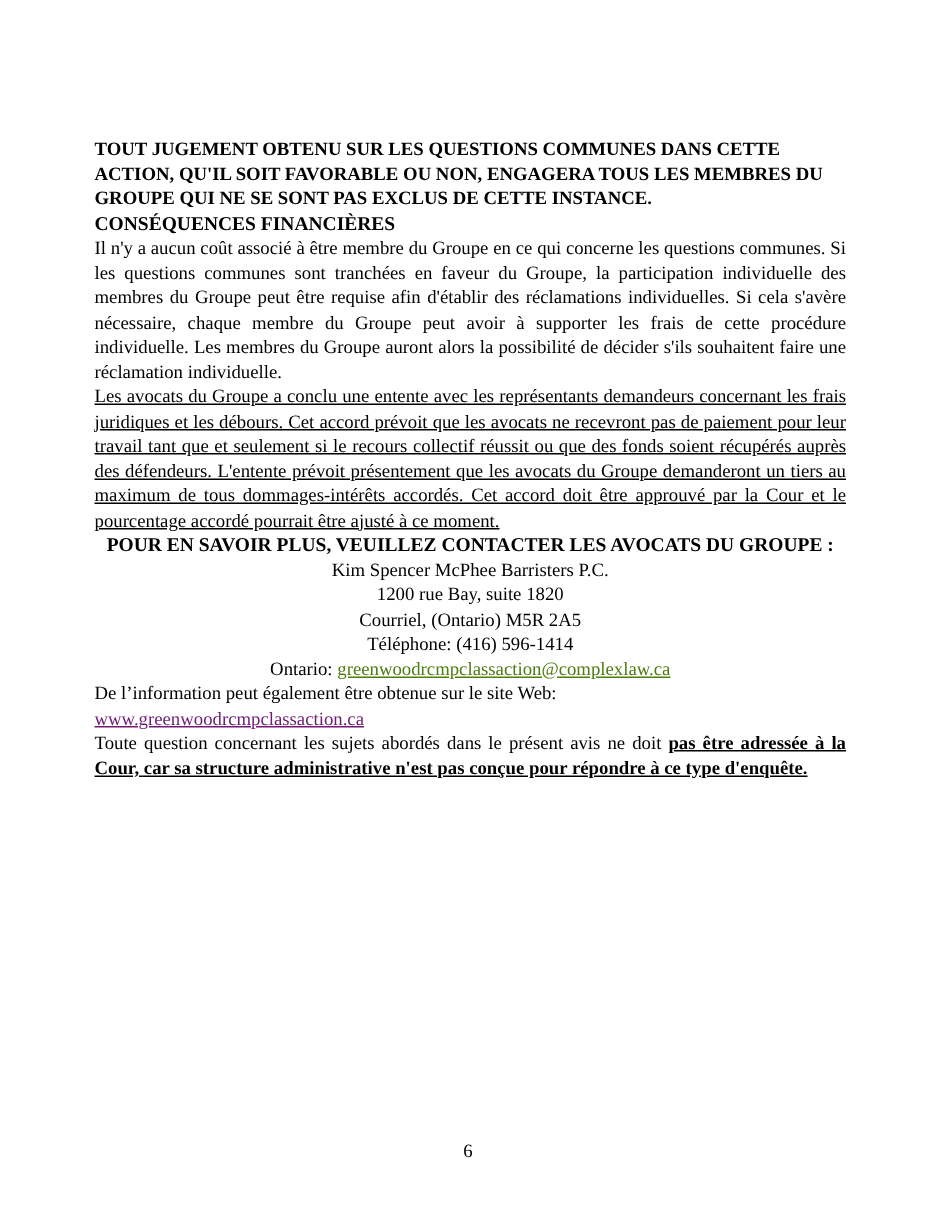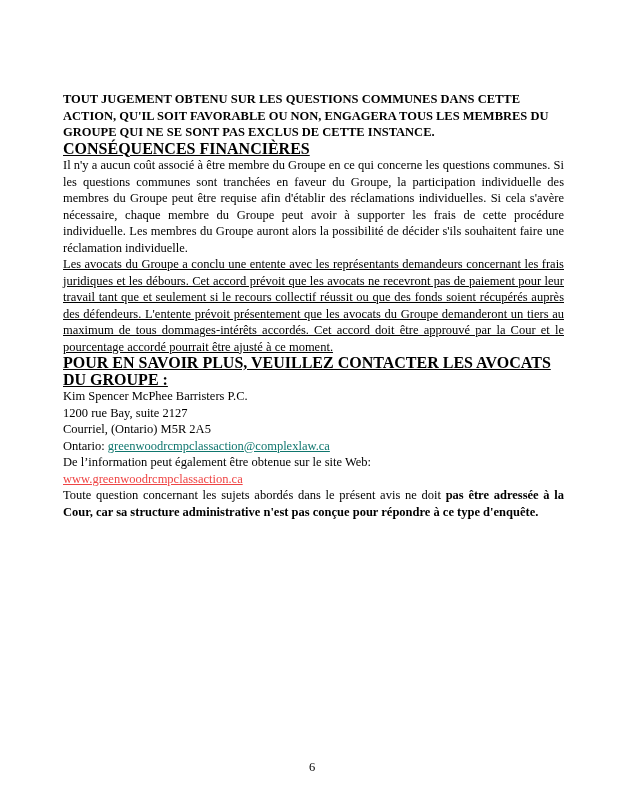--- a/index.html
+++ b/index.html
@@ -21,37 +21,36 @@
     overflow: hidden;
   }
   .page p, .page h2, .page div { margin: 0; padding: 0; }
 
   .warning {
     font-weight: bold;
     margin-left: 12px;
     text-align: left;
   }
   .heading {
-    font-size: 16px;
+    font-size: 13px;
     font-weight: bold;
     margin-left: 2px;
-    text-decoration: underline;
   }
   .heading-financial { margin-top: 26px; }
   .para { text-align: justify; }
   .para-1 { margin-top: 7px; }
   .para-2 { margin-top: 5px; text-decoration: underline; }
-  .heading-contact { margin-top: 25px; }
-  .contact-block { margin-top: 11px; }
+  .heading-contact { margin-top: 25px; text-align: center; }
+  .contact-block { margin-top: 11px; text-align: center; }
   .website-block { margin-top: 9px; }
   .closing {
     margin-top: 27px;
     text-align: justify;
   }
-  .closing b { font-weight: bold; }
+  .closing b { font-weight: bold; text-decoration: underline; }
   a.link {
     color: #0000EE;
     text-decoration: underline;
     cursor: pointer;
   }
   .page-number {
     position: absolute;
     top: 759px;
     left: 0;
     width: 624px;
@@ -68,27 +67,28 @@
   <h2 class="heading heading-financial">CONSÉQUENCES FINANCIÈRES</h2>
 
   <p class="para para-1">Il n'y a aucun coût associé à être membre du Groupe en ce qui concerne les questions communes. Si les questions communes sont tranchées en faveur du Groupe, la participation individuelle des membres du Groupe peut être requise afin d'établir des réclamations individuelles. Si cela s'avère nécessaire, chaque membre du Groupe peut avoir à supporter les frais de cette procédure individuelle. Les membres du Groupe auront alors la possibilité de décider s'ils souhaitent faire une réclamation individuelle.</p>
 
   <p class="para para-2">Les avocats du Groupe a conclu une entente avec les représentants demandeurs concernant les frais juridiques et les débours. Cet accord prévoit que les avocats ne recevront pas de paiement pour leur travail tant que et seulement si le recours collectif réussit ou que des fonds soient récupérés auprès des défendeurs. L'entente prévoit présentement que les avocats du Groupe demanderont un tiers au maximum de tous dommages-intérêts accordés. Cet accord doit être approuvé par la Cour et le pourcentage accordé pourrait être ajusté à ce moment.</p>
 
   <h2 class="heading heading-contact">POUR EN SAVOIR PLUS, VEUILLEZ CONTACTER LES AVOCATS DU GROUPE :</h2>
 
   <div class="contact-block">
     <div>Kim Spencer McPhee Barristers P.C.</div>
-    <div>1200 rue Bay, suite 2127</div>
+    <div>1200 rue Bay, suite 1820</div>
     <div>Courriel, (Ontario) M5R 2A5</div>
-    <div><span>Ontario: </span><a class="link" href="#" style="color: #0f766e;">greenwoodrcmpclassaction@complexlaw.ca</a></div>
+    <div>Téléphone: (416) 596-1414</div>
+    <div><span>Ontario: </span><a class="link" href="#" style="color: #4d7c0f;">greenwoodrcmpclassaction@complexlaw.ca</a></div>
   </div>
 
   <div class="website-block">
     <div>De l’information peut également être obtenue sur le site Web:</div>
-    <a class="link" href="#" style="color: #ef4444;">www.greenwoodrcmpclassaction.ca</a>
+    <a class="link" href="#" style="color: #701a75;">www.greenwoodrcmpclassaction.ca</a>
   </div>
 
   <p class="closing"><span>Toute question concernant les sujets abordés dans le présent avis ne doit </span><b>pas être adressée à la Cour, car sa structure administrative n'est pas conçue pour répondre à ce type d'enquête.</b></p>
 
   <div class="page-number">6</div>
 
 </div>
 
 </body></html>

